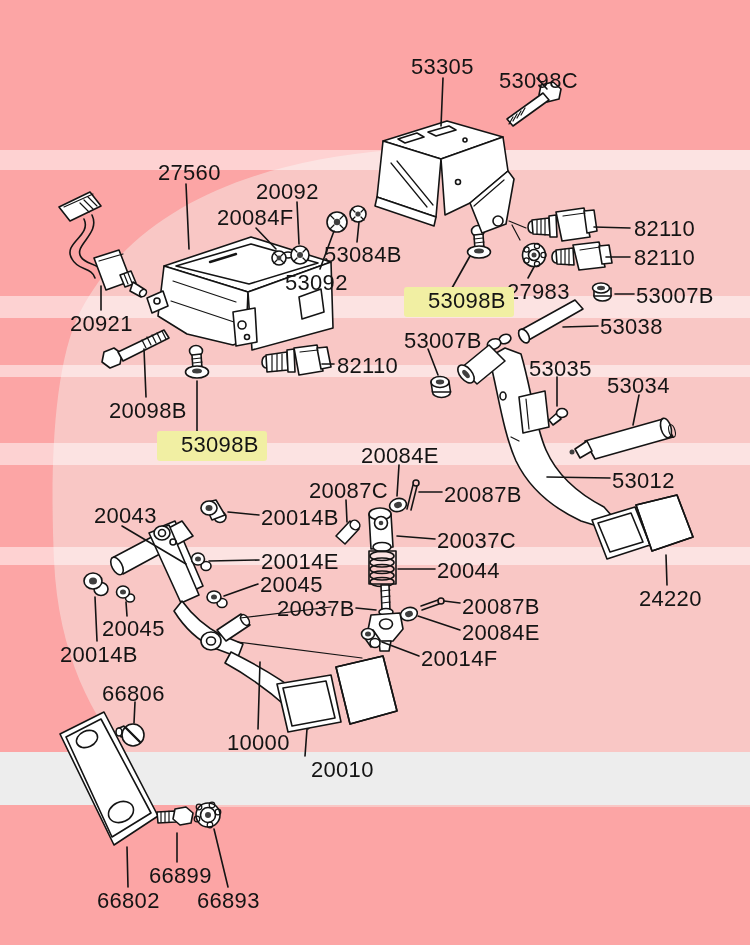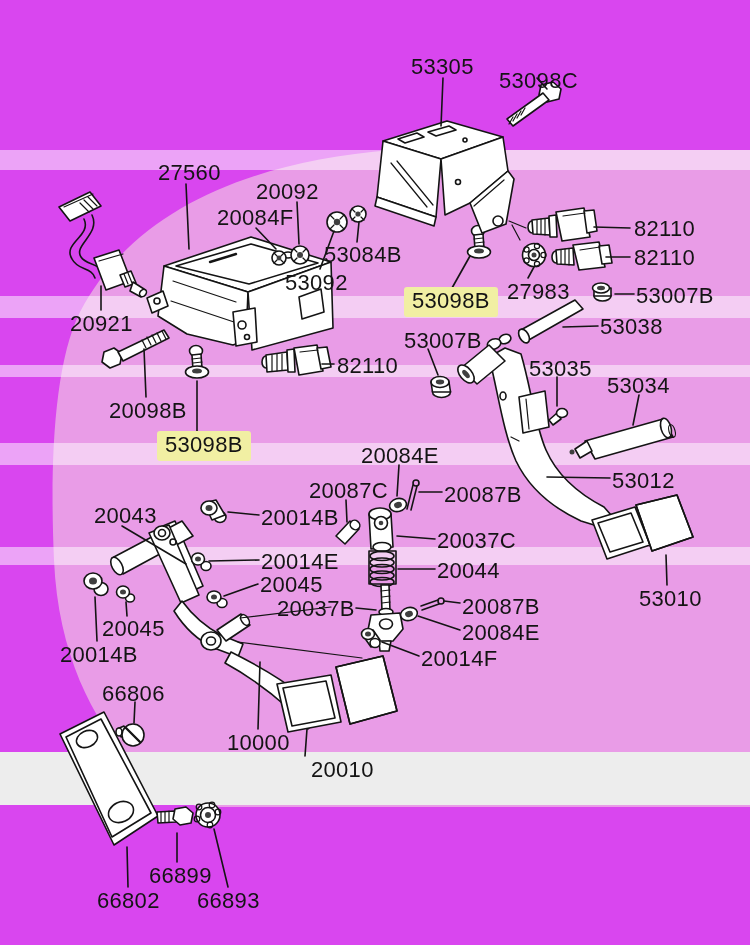--- a/index.html
+++ b/index.html
@@ -1,24 +1,24 @@
 <!DOCTYPE html>
 <html><head>
 <meta charset="utf-8">
 <style>
   html,body{margin:0;padding:0;background:#fff;}
-  #stage{position:relative;width:750px;height:945px;overflow:hidden;background:#d946ef;
+  #stage{position:relative;width:750px;height:945px;overflow:hidden;background:#fca5a5;
          font-family:"Liberation Sans",sans-serif;}
   #stage svg{position:absolute;left:0;top:0;}
   
   #wmband{position:absolute;left:0;top:752px;width:750px;height:53px;background:#ededed;}
   
   .lbl{position:absolute;font-size:22px;line-height:26px;color:#141414;white-space:nowrap;
        letter-spacing:.3px;z-index:30;}
-  .lbl.hl{background:var(--hl,#f1efa3);padding:1px 8px 3px 8px;border-radius:3px;}
+  .lbl.hl{background:var(--hl,#f1efa3);padding:1px 8px 3px 24px;border-radius:3px;}
   
   #art path,#art polygon,#art polyline,#art ellipse,#art circle,#art rect,#art line{
       stroke:#141414;stroke-width:1.6;fill:none;stroke-linecap:round;stroke-linejoin:round;}
   #art .f{fill:#fff;}
   #art .dk{fill:#3f3f3f;stroke:none;}
   #art .t{stroke-width:1.2;}
   #art .th{stroke-width:2.4;}
   #bg *{stroke:none;}
 </style>
 </head>
@@ -487,18 +487,18 @@
   <div class="lbl" style="left:260px;top:572px">20045</div>
   <div class="lbl" style="left:277px;top:596px">20037B</div>
   <div class="lbl" style="left:462px;top:594px">20087B</div>
   <div class="lbl" style="left:462px;top:620px">20084E</div>
   <div class="lbl" style="left:102px;top:616px">20045</div>
   <div class="lbl" style="left:60px;top:642px">20014B</div>
   <div class="lbl" style="left:421px;top:646px">20014F</div>
   <div class="lbl" style="left:102px;top:681px">66806</div>
   <div class="lbl" style="left:227px;top:730px">10000</div>
   <div class="lbl" style="left:311px;top:757px">20010</div>
-  <div class="lbl" style="left:639px;top:586px">53010</div>
+  <div class="lbl" style="left:639px;top:586px">24220</div>
   <div class="lbl" style="left:149px;top:863px">66899</div>
   <div class="lbl" style="left:97px;top:888px">66802</div>
   <div class="lbl" style="left:197px;top:888px">66893</div>
 
 </div>
 
 </body></html>

